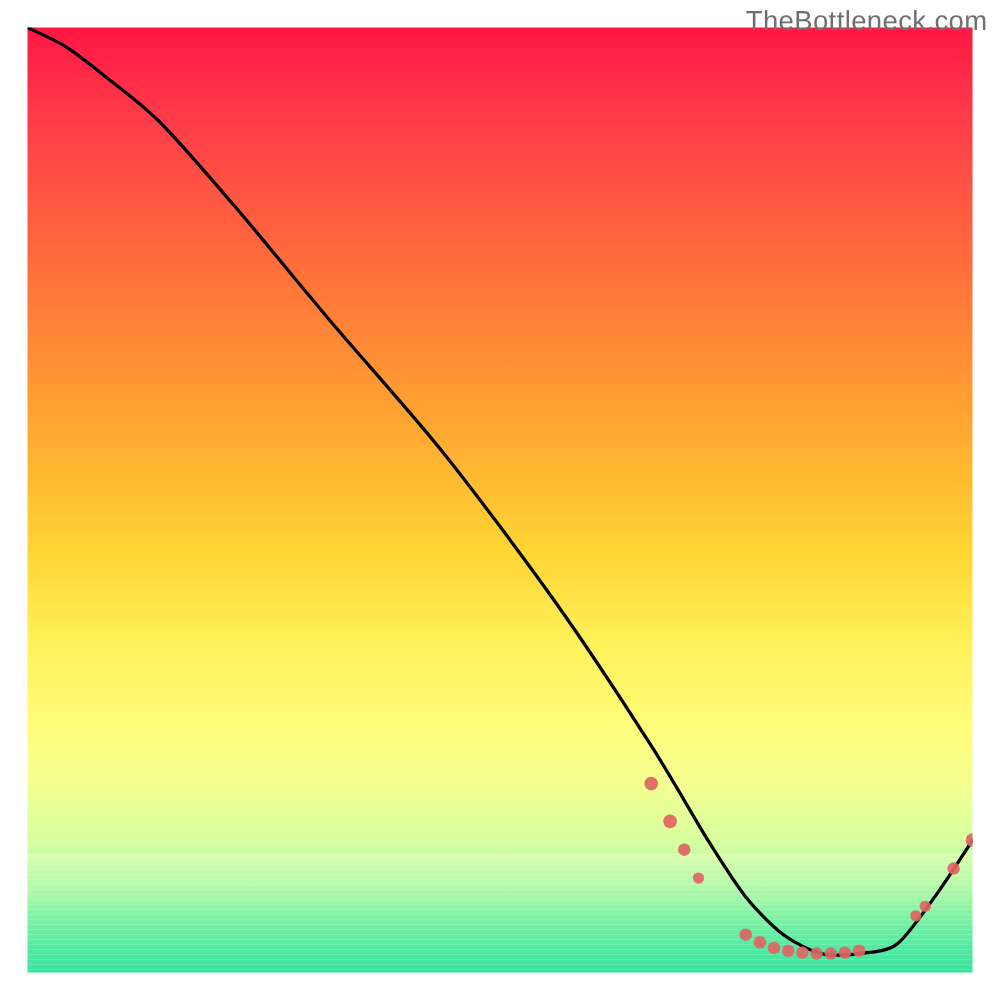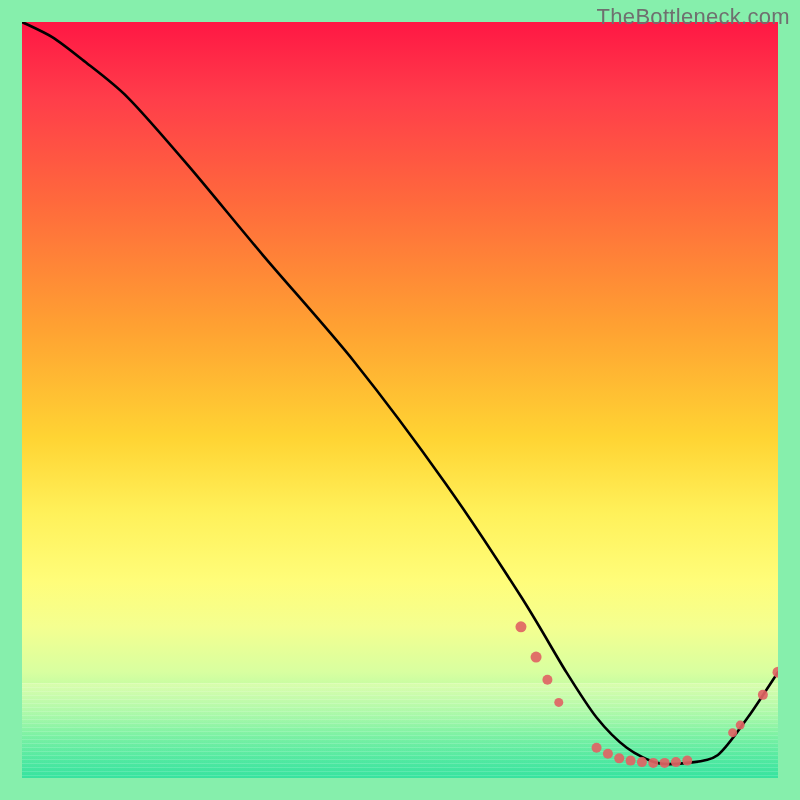--- a/index.html
+++ b/index.html
@@ -8,21 +8,21 @@
     width: 800px;
     height: 800px;
     background: #000;
     overflow: hidden;
     font-family: Arial, Helvetica, sans-serif;
   }
   .chart-container {
     position: relative;
     width: 800px;
     height: 800px;
-    background: #86efac;
+    background: #ffffff;
   }
   .plot-area {
     position: absolute;
     left: 22px;
     top: 22px;
     width: 756px;
     height: 756px;
     background: linear-gradient(
       to bottom,
       #ff1744 0%,

